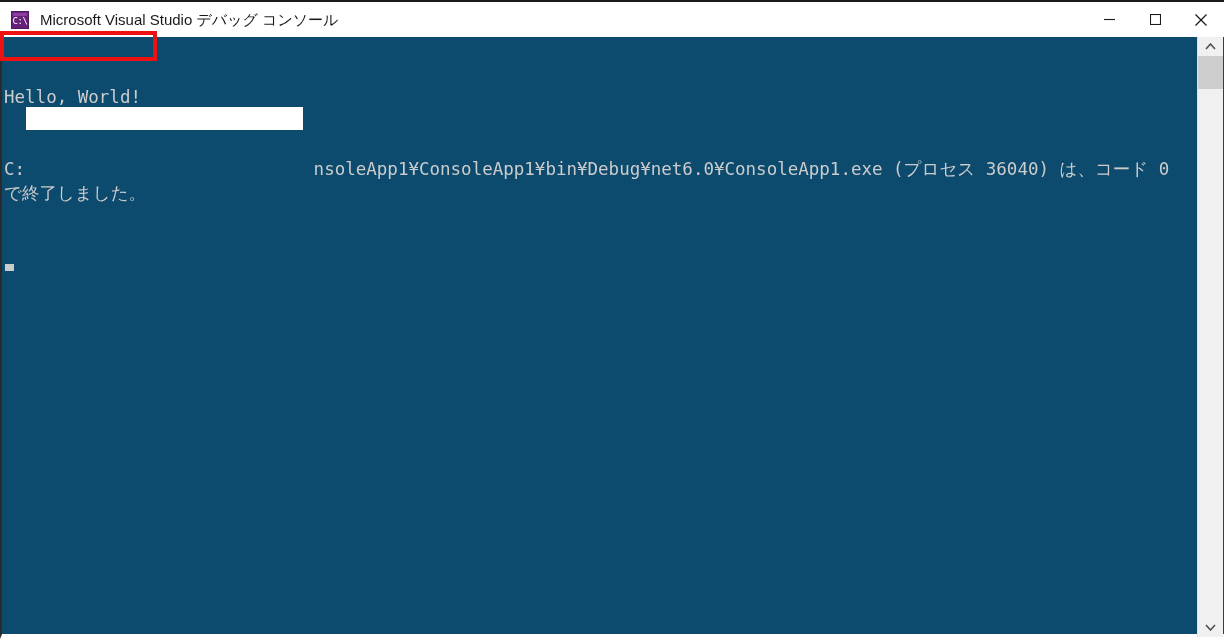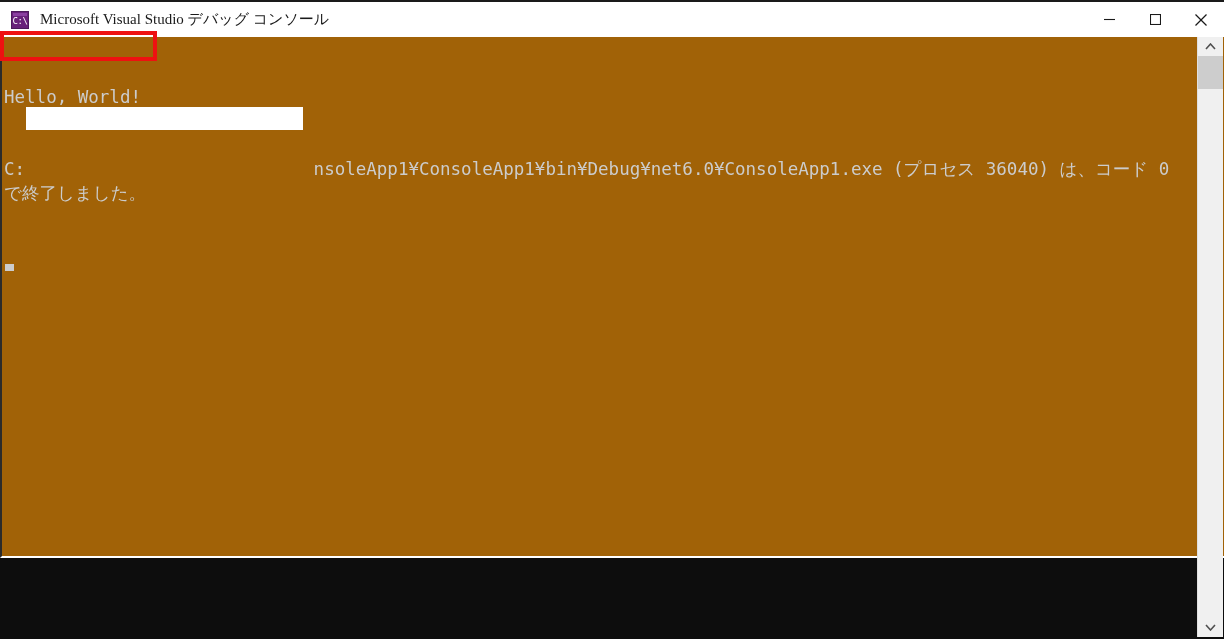--- a/index.html
+++ b/index.html
@@ -60,21 +60,21 @@
     color: #ffffff;
     margin-top: 3px;
     letter-spacing: -0.5px;
   }
   #title-text {
     margin-left: 11px;
     font-size: 15px;
     line-height: 17px;
     color: #1a1a1a;
     white-space: nowrap;
-    font-family: Liberation Serif, serif;
+    font-family: Liberation Sans, sans-serif;
   }
   .win-buttons {
     position: absolute;
     right: 0;
     top: 0;
     height: 35px;
     display: flex;
   }
   .win-btn {
     width: 46px;
@@ -86,24 +86,24 @@
     border: none;
     padding: 0;
   }
   .win-btn svg { display: block; }
   
   #console {
     position: absolute;
     left: 0;
     top: 37px;
     width: 1224px;
-    height: 521px;
-    background: #a16207;
+    height: 602px;
+    background: #0c4a6e;
     border-left: 2px solid #2b2b2b;
-    border-bottom: 2px solid #ffffff;
+    border-bottom: 5px solid #ffffff;
     box-sizing: border-box;
     overflow: hidden;
   }
   #console-text {
     position: absolute;
     left: 2px;
     top: 0px;
     width: 1192px;
     font-family: "DejaVu Sans Mono", "Liberation Mono", monospace;
     font-size: 17.5px;

